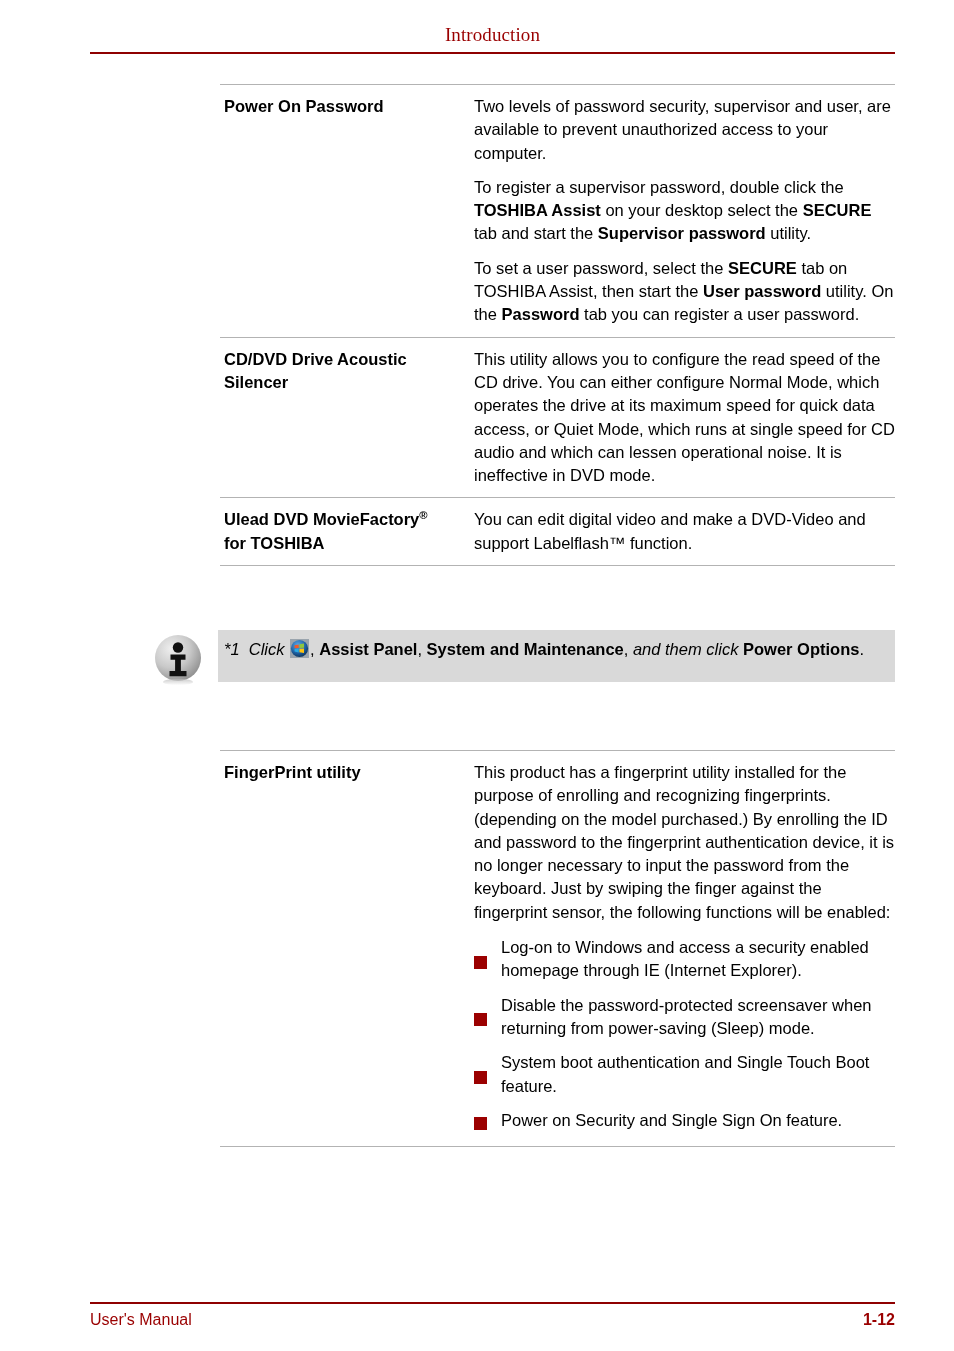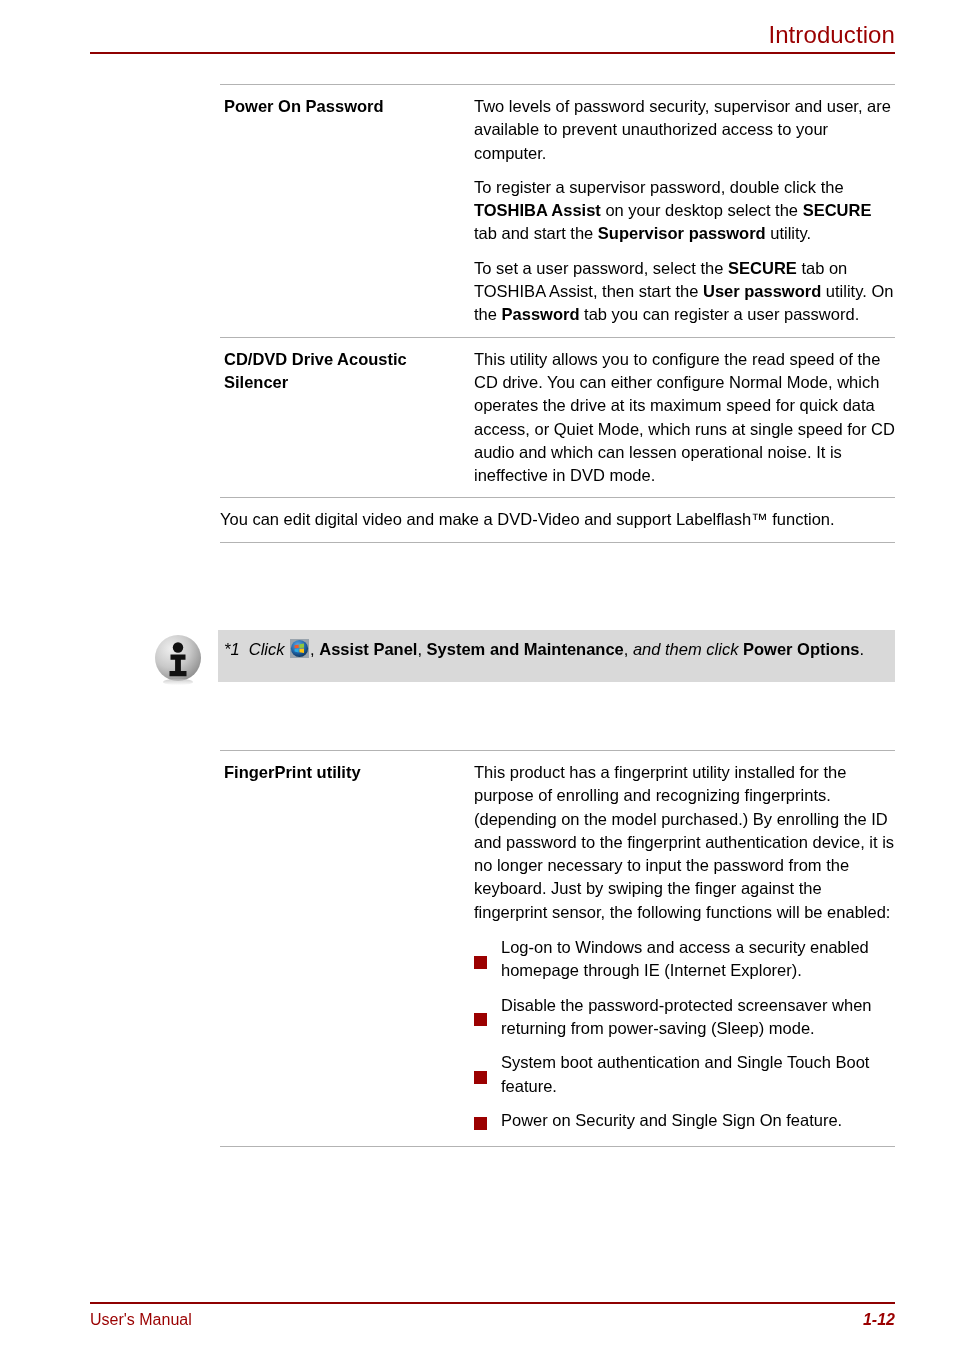--- a/index.html
+++ b/index.html
@@ -17,25 +17,26 @@
   }
 
   
   .page-header {
     position: absolute;
     left: 90px;
     top: 24px;
     width: 805px;
   }
   .page-header .header-title {
-    text-align: right;
-    font-size: 24px;
+    text-align: center;
+    font-size: 19px;
     color: #9a0000;
     letter-spacing: 0.1px;
     line-height: 22px;
+    font-family: Liberation Serif, serif;
   }
   .page-header .header-rule {
     margin-top: 6px;
     border-top: 2px solid #8e0000;
     width: 100%;
   }
 
   
   .content {
     position: absolute;
@@ -165,21 +166,21 @@
     margin-bottom: 7px;
   }
   .footer-line {
     display: flex;
     justify-content: space-between;
     align-items: baseline;
     color: #9a0000;
     font-size: 16px;
   }
   .footer-left { font-weight: normal; }
-  .footer-right { font-weight: bold; font-style: italic; }
+  .footer-right { font-weight: bold; }
 </style>
 </head>
 <body>
 
 <div class="page-header">
   <div class="header-title">Introduction</div>
   <div class="header-rule"></div>
 </div>
 
 <div class="content">
@@ -199,20 +200,21 @@
   <div class="spec-row">
     <div class="spec-label">CD/DVD Drive Acoustic Silencer</div>
     <div class="spec-desc">
       <p><span>This utility allows you to configure the read speed of the CD drive. You can either configure Normal Mode, which operates the drive at its maximum speed for quick data access, or Quiet Mode, which runs at single speed for CD audio and which can lessen operational noise. It is ineffective in DVD mode.</span></p>
     </div>
   </div>
 
   <div class="rule"></div>
 
   <div class="spec-row">
+    <div class="spec-label"><span>Ulead DVD MovieFactory</span><sup>®</sup><span> for TOSHIBA</span></div>
     <div class="spec-desc">
       <p><span>You can edit digital video and make a DVD-Video and support Labelflash™ function.</span></p>
     </div>
   </div>
 
   <div class="rule"></div>
 </div>
 
 <div class="note-block">
   <div class="note-icon">

